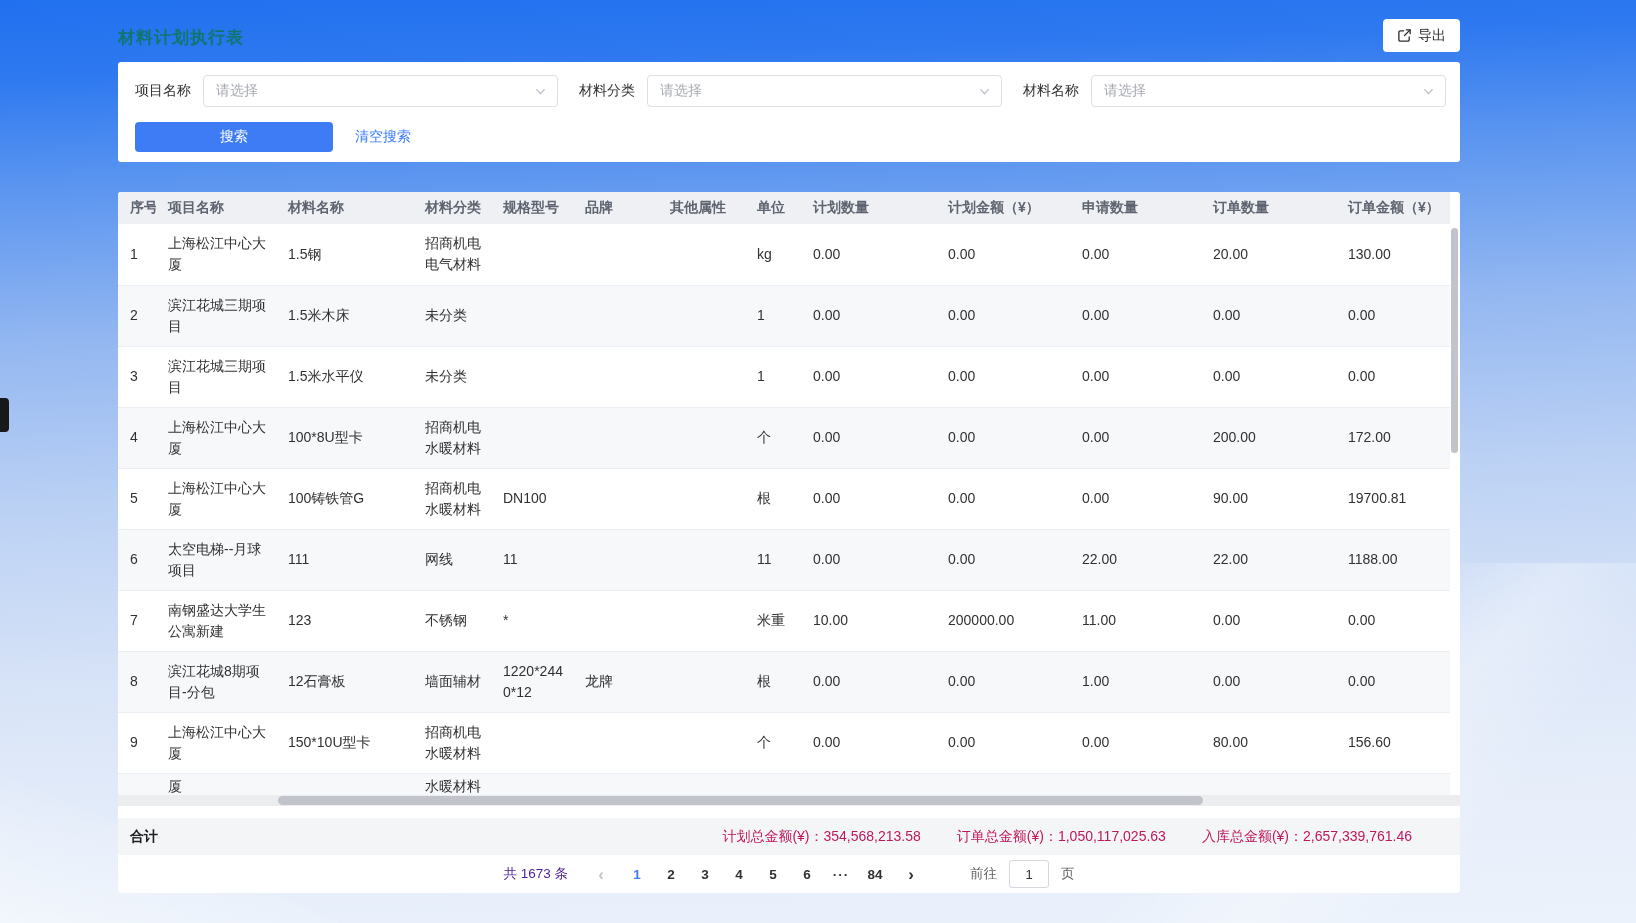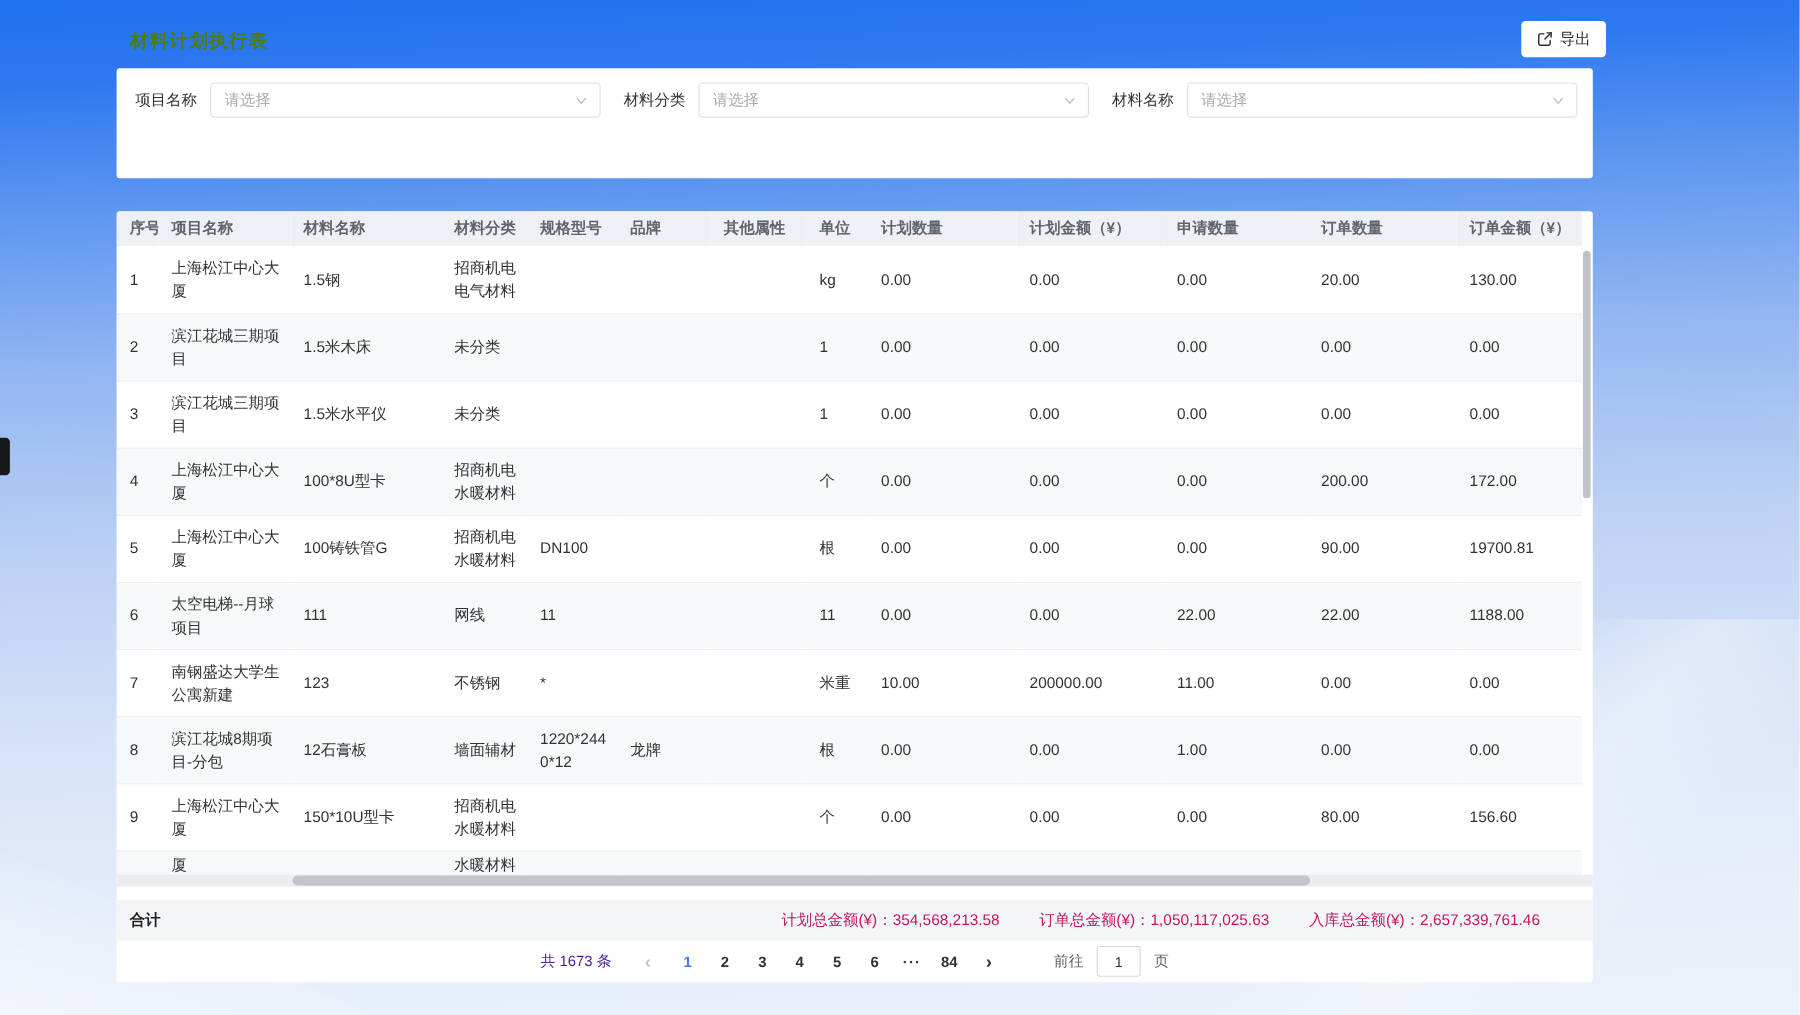--- a/index.html
+++ b/index.html
@@ -15,28 +15,28 @@
         background:linear-gradient(120deg,rgba(255,255,255,0) 35%,rgba(255,255,255,0.35) 50%,rgba(255,255,255,0.08) 65%);
         transform:skewX(-18deg); }
   .d2 { left:0; bottom:0; width:340px; height:150px;
         background:linear-gradient(200deg,rgba(255,255,255,0) 40%,rgba(255,255,255,0.45) 100%);
         clip-path:polygon(0 100%,100% 100%,0 0); }
 
   .drawer-handle { position:absolute; left:0; top:398px; width:9px; height:34px;
         background:#17181A; border-radius:0 4px 4px 0; cursor:pointer; }
 
   .topbar { position:absolute; left:118px; top:0; width:1342px; height:62px; }
-  .page-title { position:absolute; left:0; top:26px; font-size:17px; font-weight:700; color:#4d7c0f; letter-spacing:1px; }
+  .page-title { position:absolute; left:0; top:26px; font-size:17px; font-weight:700; color:#0f766e; letter-spacing:1px; }
   .export-btn { position:absolute; right:0; top:19px; height:33px; padding:5px 14px;
         background:#FFFFFF; border:none; border-radius:4px; font-size:14px; color:#2B2B2B;
         display:flex; align-items:center; gap:6px; cursor:pointer;
         font-family:inherit; }
   .export-btn svg { display:block; }
 
-  .card { position:absolute; left:106px; width:1342px; background:#FFFFFF; border-radius:3px; }
+  .card { position:absolute; left:118px; width:1342px; background:#FFFFFF; border-radius:3px; }
   .filter-card { top:62px; height:100px; padding:13px 0 0 17px; }
   .filter-row { display:flex; align-items:center; gap:21px; }
   .filter-group { display:flex; align-items:center; }
   .filter-label { font-size:14px; color:#303133; margin-right:12px; white-space:nowrap; }
   .select { width:355px; height:32px; border:1px solid #DCDFE6; border-radius:4px;
         display:flex; align-items:center; justify-content:space-between;
         padding:0 10px 0 12px; cursor:pointer; background:#fff; }
   .select .placeholder { color:#A8ABB2; font-size:14px; }
   .action-row { margin-top:15px; display:flex; align-items:center; }
   .search-btn { width:198px; height:30px; background:#3D7CF5; color:#FFFFFF; border:none;
@@ -117,20 +117,24 @@
     </div>
     <div class="filter-group">
       <span class="filter-label">材料名称</span>
       <div class="select">
         <span class="placeholder">请选择</span>
         <svg width="13" height="13" viewBox="0 0 14 14" fill="none" stroke="#BFC4CC" stroke-width="1.5" stroke-linecap="round" stroke-linejoin="round">
             <polyline points="3,5 7,9.5 11,5"></polyline>
           </svg>
       </div>
     </div>
+  </div>
+  <div class="action-row">
+    <button class="search-btn">搜索</button>
+    <a class="clear-link">清空搜索</a>
   </div>
 </div>
 
 <div class="card table-card">
   <div class="table-viewport">
     <table>
       <colgroup id="cols">
           <col style="width:38px">
           <col style="width:120px">
           <col style="width:137px">

